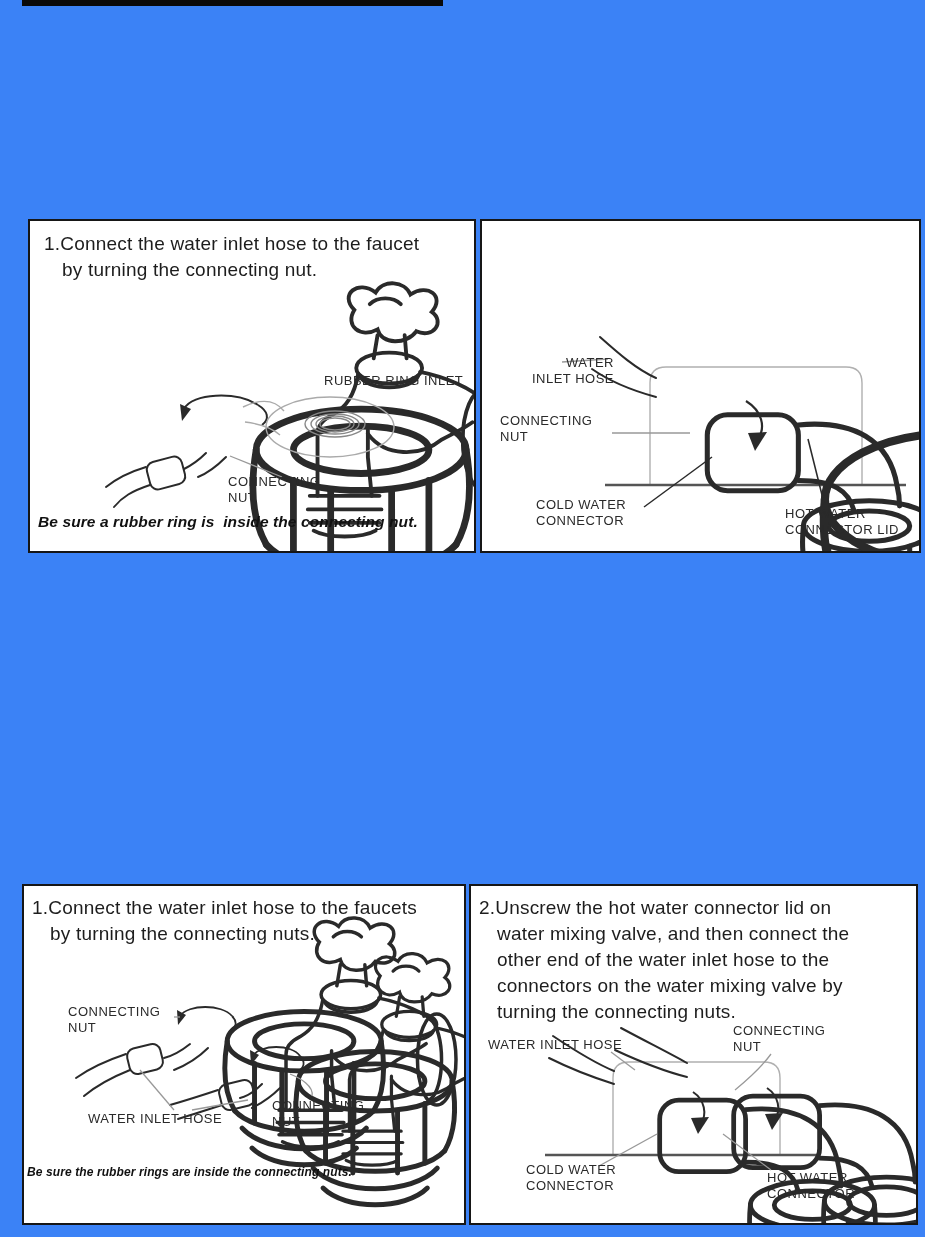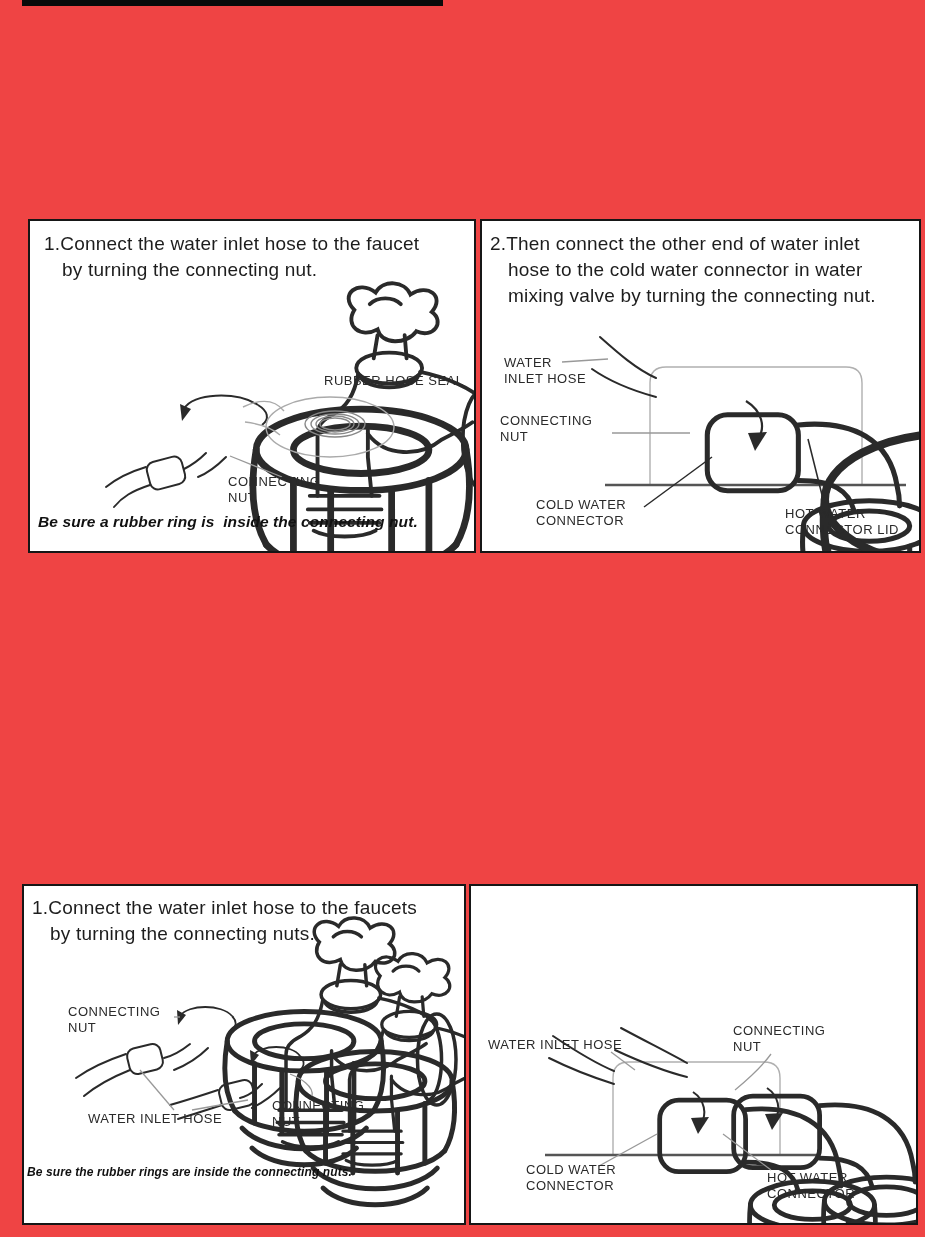--- a/index.html
+++ b/index.html
@@ -1,16 +1,16 @@
 <!DOCTYPE html>
 <html><head>
 <meta charset="utf-8">
 <style>
   html,body{margin:0;padding:0;background:#fff;}
-  .page{position:relative;width:925px;height:1237px;background:#ef4444;
+  .page{position:relative;width:925px;height:1237px;background:#3b82f6;
         font-family:"Liberation Sans","DejaVu Sans",sans-serif;color:#1c1c1c;overflow:hidden;}
   .heading-bar{position:absolute;left:22px;top:0;width:421px;height:6px;background:#0a0a0a;}
   .panel{position:absolute;border:2px solid #161616;background:#fff;box-sizing:border-box;}
   .inst{position:absolute;font-size:19px;line-height:26px;white-space:pre-line;
         letter-spacing:0.2px;padding-left:18px;text-indent:-18px;margin:0;color:#1d1d1d;}
   .lbl{position:absolute;font-size:13px;line-height:16px;letter-spacing:0.5px;
        white-space:pre-line;color:#2a2a2a;}
   .ctr{text-align:left;}
   .note{position:absolute;font-weight:700;font-size:15.5px;white-space:pre-wrap;
         letter-spacing:0.1px;margin:0;color:#111;font-style:italic;}
@@ -106,21 +106,21 @@
         <path d="M215,201 C232,203 242,207 250,214" stroke="#aaaaaa" stroke-width="1.4"></path>
         <ellipse cx="305" cy="203" rx="30" ry="13" stroke="#888888" stroke-width="1.4"></ellipse>
         <ellipse cx="305" cy="203" rx="24" ry="10" stroke="#888888" stroke-width="1.4"></ellipse>
         <ellipse cx="305" cy="203" rx="19" ry="8" stroke="#888888" stroke-width="1.4"></ellipse>
         <ellipse cx="305" cy="203" rx="15" ry="6" stroke="#888888" stroke-width="1.4"></ellipse>
       </g>
       <line x1="200" y1="235" x2="252" y2="256" stroke="#999999" stroke-width="1.3"></line>
     </svg>
     <p class="inst" style="left:14px;top:10px;right:4px;">1.Connect the water inlet hose to the faucet
 by turning the connecting nut.</p>
-    <div class="lbl" style="left:294px;top:152px;width:150px;">RUBBER HOSE SEAL</div>
+    <div class="lbl" style="left:294px;top:152px;width:150px;">RUBBER RING INLET</div>
     <div class="lbl ctr" style="left:198px;top:253px;width:120px;">CONNECTING
 NUT</div>
     <p class="note" style="left:8px;top:292px;right:2px;">Be sure a rubber ring is  inside the connecting nut.</p>
   </div>
 
   <div class="panel" style="left:480px;top:219px;width:441px;height:334px;">
     <svg class="art" viewBox="0 0 437 330">
       <path d="M168,264 L168,162 Q168,146 184,146 L364,146 Q380,146 380,162 L380,264" fill="none" stroke="#b0b0b0" stroke-width="1.4"></path>
       <line x1="123" y1="264" x2="424" y2="264" stroke="#555555" stroke-width="2.4"></line>
       <g fill="none" stroke="#2a2a2a" stroke-width="2" stroke-linecap="round">
@@ -135,24 +135,21 @@
         <polygon points="266,212 285,211 273,230" fill="#2a2a2a"></polygon>
       </g>
       <g>
         <use href="#lid-sym" transform="translate(296,200) scale(0.8)"></use>
       </g>
       <line x1="80" y1="141" x2="126" y2="138" stroke="#999999" stroke-width="1.3"></line>
       <line x1="130" y1="212" x2="208" y2="212" stroke="#999999" stroke-width="1.3"></line>
       <line x1="162" y1="286" x2="230" y2="236" stroke="#2a2a2a" stroke-width="1.5"></line>
       <line x1="326" y1="218" x2="342" y2="282" stroke="#2a2a2a" stroke-width="1.5"></line>
     </svg>
-    <p class="inst" style="left:8px;top:10px;right:2px;">2.Then connect the other end of water inlet
-hose to the cold water connector in water
-mixing valve by turning the connecting nut.</p>
-    <div class="lbl" style="left:22px;top:134px;width:110px;">WATER
+    <div class="lbl" style="left:22px;top:134px;width:110px;text-align:right;">WATER
 INLET HOSE</div>
     <div class="lbl ctr" style="left:18px;top:192px;width:112px;">CONNECTING
 NUT</div>
     <div class="lbl" style="left:54px;top:276px;width:120px;">COLD WATER
 CONNECTOR</div>
     <div class="lbl" style="left:303px;top:285px;width:140px;">HOT WATER
 CONNECTOR LID</div>
   </div>
 
   <div class="panel" style="left:22px;top:884px;width:444px;height:341px;">
@@ -220,20 +217,25 @@
         <path d="M222,206 C234,214 236,228 230,238" fill="none" stroke="#2a2a2a" stroke-width="2"></path>
         <polygon points="220,232 238,231 227,248" fill="#2a2a2a"></polygon>
         <path d="M296,202 C308,210 310,224 304,234" fill="none" stroke="#2a2a2a" stroke-width="2"></path>
         <polygon points="294,228 312,227 301,244" fill="#2a2a2a"></polygon>
       </g>
       <line x1="140" y1="166" x2="164" y2="184" stroke="#999999" stroke-width="1.3"></line>
       <path d="M300,168 C290,182 276,194 264,204" fill="none" stroke="#999999" stroke-width="1.3"></path>
       <line x1="128" y1="280" x2="186" y2="248" stroke="#999999" stroke-width="1.3"></line>
       <line x1="252" y1="248" x2="300" y2="284" stroke="#999999" stroke-width="1.3"></line>
     </svg>
+    <p class="inst" style="left:8px;top:9px;right:2px;">2.Unscrew the hot water connector lid on
+water mixing valve, and then connect the
+other end of the water inlet hose to the
+connectors on the water mixing valve by
+turning the connecting nuts.</p>
     <div class="lbl" style="left:17px;top:151px;width:160px;">WATER INLET HOSE</div>
     <div class="lbl ctr" style="left:262px;top:137px;width:110px;">CONNECTING
 NUT</div>
     <div class="lbl" style="left:55px;top:276px;width:110px;">COLD WATER
 CONNECTOR</div>
     <div class="lbl" style="left:296px;top:284px;width:130px;">HOT WATER
 CONNECTOR</div>
   </div>
 
 </div>

